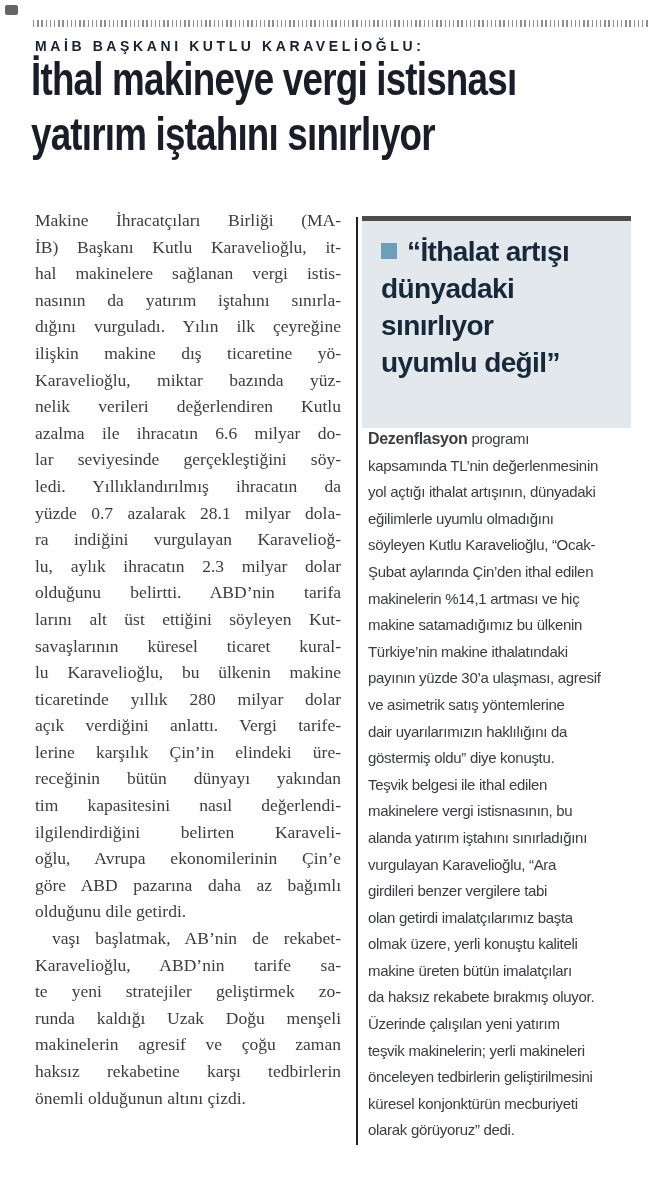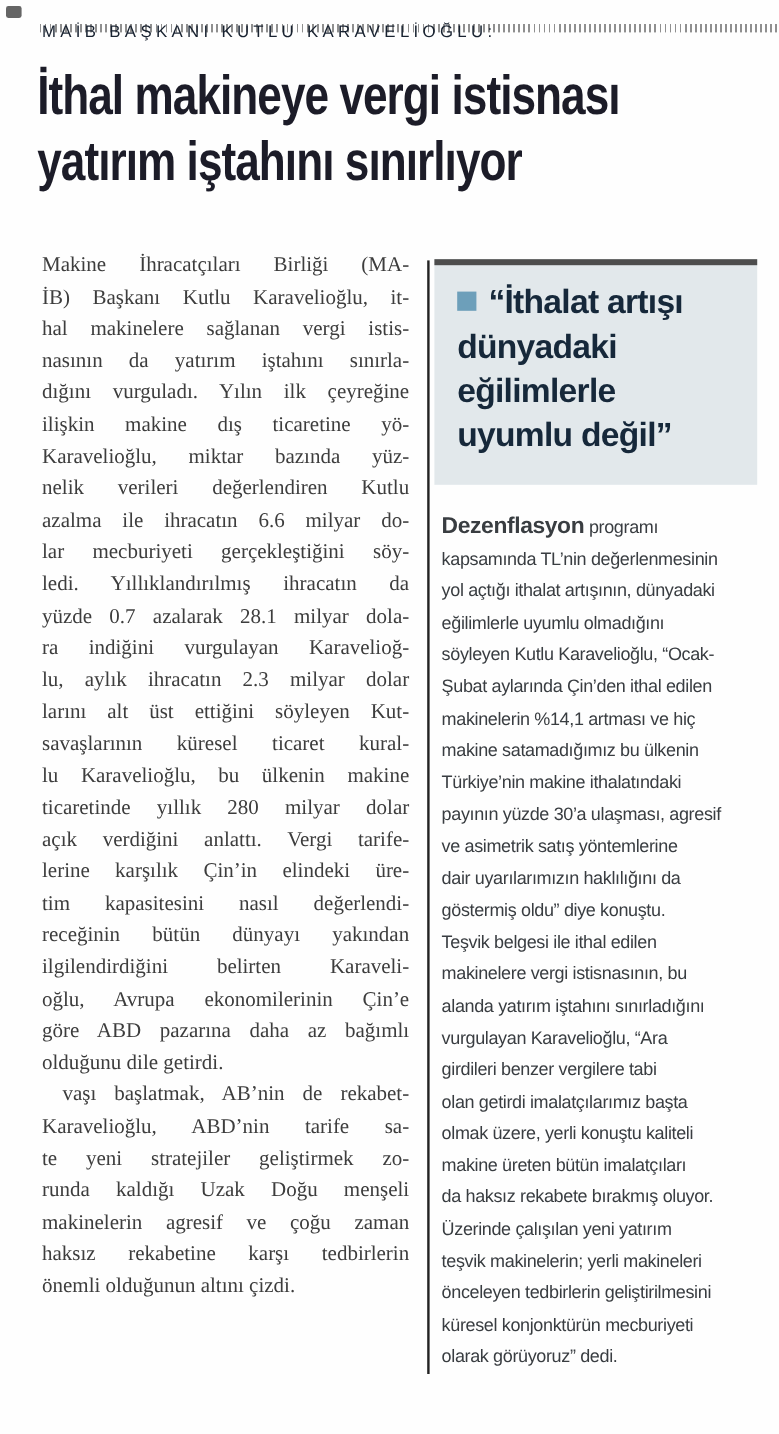--- a/index.html
+++ b/index.html
@@ -6,49 +6,49 @@
   .page {
     position:relative; width:649px; height:1195px; background:#fefefe;
     overflow:hidden; font-family:"Liberation Sans", sans-serif;
   }
   
   .speck { position:absolute; left:5px; top:5px; width:13px; height:10px;
     background:#4a4a4a; border-radius:2px; opacity:.85; }
   
   .top-dots { position:absolute; left:33px; right:0; top:20px; height:7px;
     background:repeating-linear-gradient(90deg,#8f8f8f 0 1.5px, transparent 1.5px 4.2px); }
-  .kicker { position:absolute; left:35px; top:18px;
-    font-size:14px; font-weight:400; letter-spacing:3.6px; color:#182230; }
+  .kicker { position:absolute; left:35px; top:38px;
+    font-size:14px; font-weight:700; letter-spacing:3.6px; color:#182230; }
   .headline { position:absolute; left:31px; top:52px; margin:0; width:780px; }
   .hl-line { font-weight:700; font-size:46px; line-height:55px; letter-spacing:-1px;
     color:#1c1c28; transform:scaleX(0.8); transform-origin:0 0; white-space:nowrap; }
   
   .left-col { position:absolute; left:35px; top:207px; width:306px;
     font-family:Liberation Serif, serif; font-size:17.5px; line-height:26.6px;
     color:#3d3d3d; }
   .para .ln { text-align:justify; text-align-last:justify; white-space:nowrap; }
   .para .ln:last-child { text-align-last:left; }
   .para-indent .ln:first-child { text-indent:17px; }
   
   .divider { position:absolute; left:356px; top:217px; width:2px; height:928px;
     background:#222; }
   
-  .quote-box { position:absolute; left:362px; top:216px; width:269px; height:188px;
+  .quote-box { position:absolute; left:362px; top:216px; width:269px; height:212px;
     box-sizing:border-box; background:#e2e8eb; border-top:5px solid #4d4d4d;
     padding:12px 6px 0 19px; }
   .quote-first, .quote-rest .ln {
     font-weight:700; font-size:28px; line-height:37px; letter-spacing:-0.6px;
     color:#16283a; white-space:nowrap; }
   .bullet { display:inline-block; width:16px; height:16px; background:#6d9fba;
     margin-right:10px; transform:translateY(-2px); }
   
   .sb-body { position:absolute; left:368px; top:426px; width:276px;
     font-size:15px; line-height:26.6px; letter-spacing:-0.3px; color:#393d41; }
   .sb-body .ln { white-space:nowrap; }
-  .lead { font-weight:700; font-size:19px; }
+  .lead { font-weight:700; font-size:16px; }
 </style>
 </head>
 <body>
 
 <div class="page">
 
   <div class="speck"></div>
   <div class="top-dots"></div>
 
   <div class="kicker">MAİB BAŞKANI KUTLU KARAVELİOĞLU:</div>
@@ -62,33 +62,34 @@
     <div class="para">
         <div class="ln">Makine İhracatçıları Birliği (MA-</div>
         <div class="ln">İB) Başkanı Kutlu Karavelioğlu, it-</div>
         <div class="ln">hal makinelere sağlanan vergi istis-</div>
         <div class="ln">nasının da yatırım iştahını sınırla-</div>
         <div class="ln">dığını vurguladı. Yılın ilk çeyreğine</div>
         <div class="ln">ilişkin makine dış ticaretine yö-</div>
         <div class="ln">Karavelioğlu, miktar bazında yüz-</div>
         <div class="ln">nelik verileri değerlendiren Kutlu</div>
         <div class="ln">azalma ile ihracatın 6.6 milyar do-</div>
-        <div class="ln">lar mecburiyeti gerçekleştiğini söy-</div>
+        <div class="ln">lar seviyesinde gerçekleştiğini söy-</div>
         <div class="ln">ledi. Yıllıklandırılmış ihracatın da</div>
         <div class="ln">yüzde 0.7 azalarak 28.1 milyar dola-</div>
         <div class="ln">ra indiğini vurgulayan Karavelioğ-</div>
         <div class="ln">lu, aylık ihracatın 2.3 milyar dolar</div>
+        <div class="ln">olduğunu belirtti. ABD’nin tarifa</div>
         <div class="ln">larını alt üst ettiğini söyleyen Kut-</div>
         <div class="ln">savaşlarının küresel ticaret kural-</div>
         <div class="ln">lu Karavelioğlu, bu ülkenin makine</div>
         <div class="ln">ticaretinde yıllık 280 milyar dolar</div>
         <div class="ln">açık verdiğini anlattı. Vergi tarife-</div>
         <div class="ln">lerine karşılık Çin’in elindeki üre-</div>
+        <div class="ln">receğinin bütün dünyayı yakından</div>
         <div class="ln">tim kapasitesini nasıl değerlendi-</div>
-        <div class="ln">receğinin bütün dünyayı yakından</div>
         <div class="ln">ilgilendirdiğini belirten Karaveli-</div>
         <div class="ln">oğlu, Avrupa ekonomilerinin Çin’e</div>
         <div class="ln">göre ABD pazarına daha az bağımlı</div>
         <div class="ln">olduğunu dile getirdi.</div>
       </div>
     <div class="para para-indent">
         <div class="ln">vaşı başlatmak, AB’nin de rekabet-</div>
         <div class="ln">Karavelioğlu, ABD’nin tarife sa-</div>
         <div class="ln">te yeni stratejiler geliştirmek zo-</div>
         <div class="ln">runda kaldığı Uzak Doğu menşeli</div>
@@ -100,21 +101,21 @@
 
   <div class="divider"></div>
 
   <aside>
     <div class="quote-box">
       <div class="quote-first">
         <span class="bullet"></span><span>“İthalat artışı</span>
       </div>
       <div class="quote-rest">
           <div class="ln">dünyadaki</div>
-          <div class="ln">eğilimlerle</div>
+          <div class="ln">sınırlıyor</div>
           <div class="ln">uyumlu değil”</div>
         </div>
     </div>
 
     <div class="sb-body">
       <div class="ln">
         <span class="lead">Dezenflasyon</span><span> programı</span>
       </div>
       <div>
           <div class="ln">kapsamında TL’nin değerlenmesinin</div>

